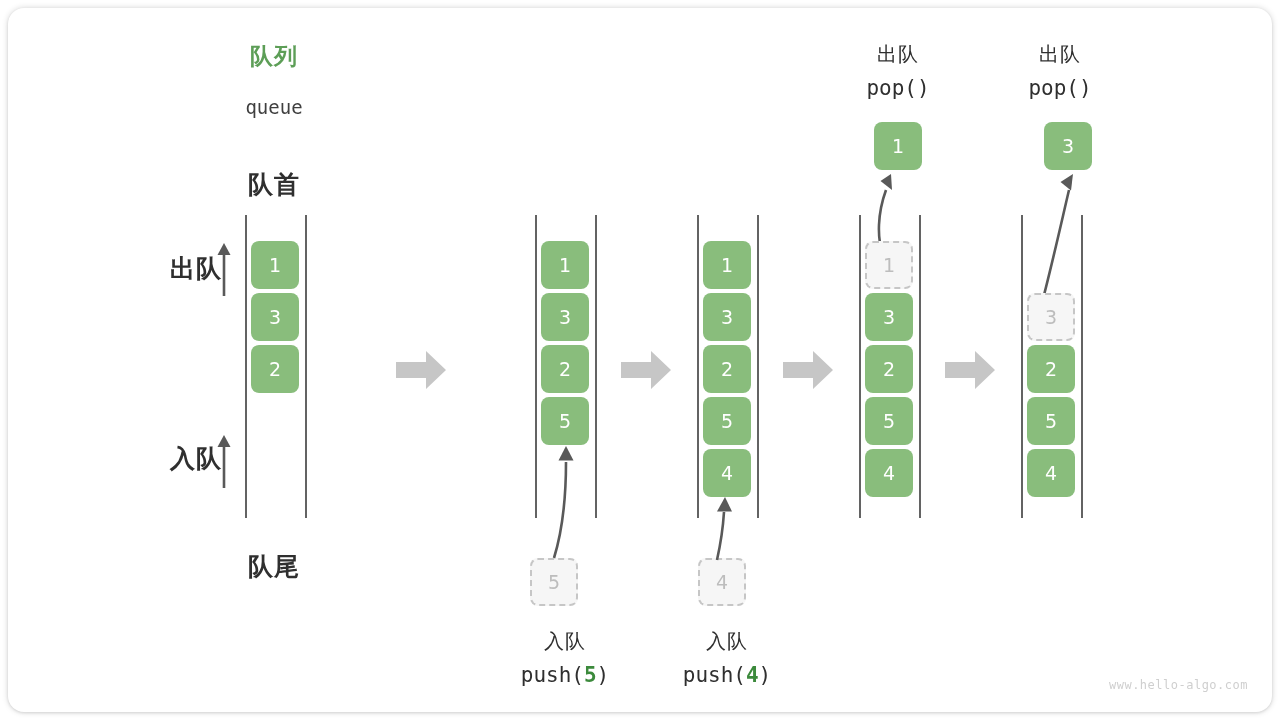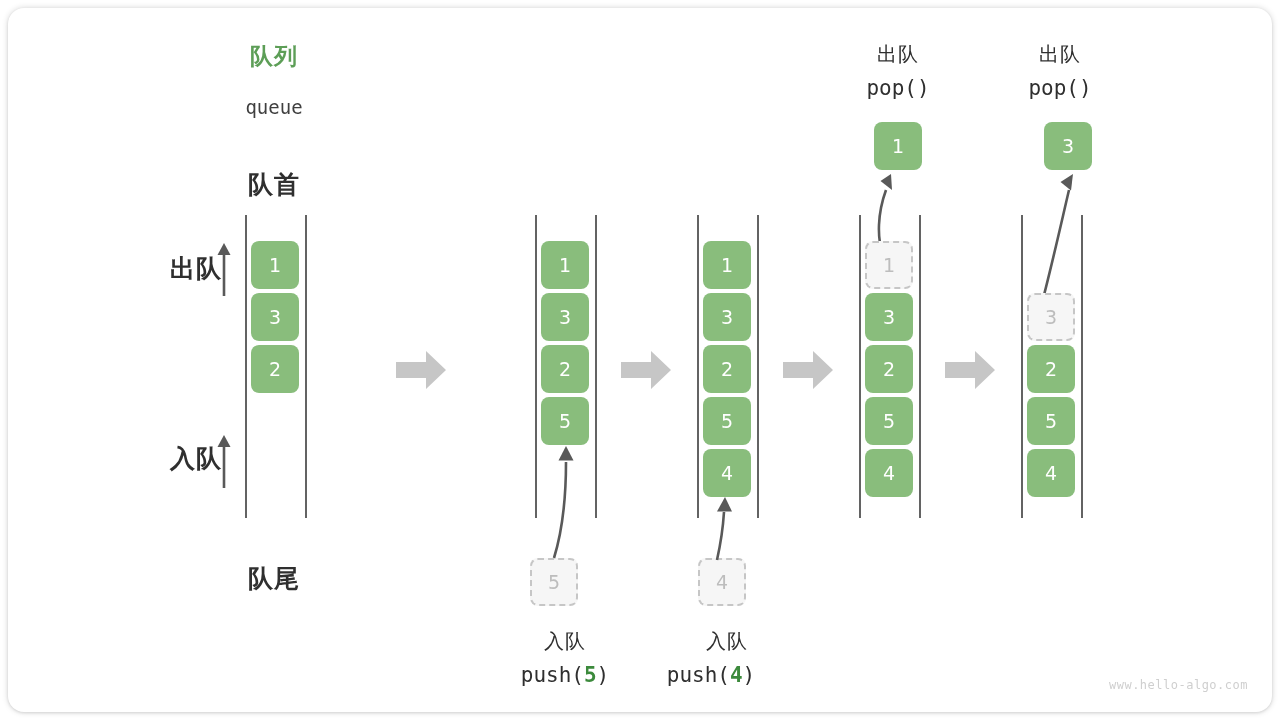--- a/index.html
+++ b/index.html
@@ -117,21 +117,21 @@
 </head>
 <body>
 
 <div id="card">
 <div class="stage">
 
   <div class="abs title-cn" style="left:186px; top:33px; width:160px;">队列</div>
   <div class="abs title-en" style="left:186px; top:71px; width:160px;">queue</div>
 
   <div class="abs label-cn" style="left:186px; top:160px; width:160px;">队首</div>
-  <div class="abs label-cn" style="left:186px; top:542px; width:160px;margin-top:12px;">队尾</div>
+  <div class="abs label-cn" style="left:186px; top:542px; width:160px;">队尾</div>
 
   <div class="abs label-cn" style="left:140px; top:244px; width:74px; text-align:right;">出队</div>
   <div class="uparrow" style="left:205px; top:232px;">
     <svg width="22" height="58" viewBox="0 0 22 58">
       <line x1="11" y1="56" x2="11" y2="12" stroke="#595959" stroke-width="2.6"></line>
       <path d="M11 3 L17.5 15 L4.5 15 Z" fill="#595959"></path>
     </svg>
   </div>
 
   <div class="abs label-cn" style="left:140px; top:434px; width:74px; text-align:right;">入队</div>
@@ -193,21 +193,21 @@
 
     <div class="cell ghost" style="left:690px; top:550px;">4</div>
     <div class="abs" style="left:690px; top:486px;">
       <svg width="70" height="68" viewBox="0 0 70 68">
         <path d="M19 66 C 23 48, 25 34, 26 18" stroke="#595959" stroke-width="2.6" fill="none"></path>
         <path d="M27 3 L34 17.5 L19 17.5 Z" fill="#595959"></path>
       </svg>
     </div>
 
     <div class="abs caption-cn" style="left:639px; top:620px; width:160px;">入队</div>
-    <div class="abs caption-code" style="left:623px; top:655px; width:160px;"><span>push(</span><span class="arg">4</span><span>)</span></div>
+    <div class="abs caption-code" style="left:639px; top:655px; width:160px;"><span>push(</span><span class="arg">4</span><span>)</span></div>
   </div>
 
   <div class="sep" style="left:775px; top:341px;">
     <svg width="52" height="42" viewBox="0 0 52 42">
       <path d="M0 13 L30 13 L30 2 L50 21 L30 40 L30 29 L0 29 Z" fill="#c6c6c6"></path>
     </svg>
   </div>
 
   <div>
     <div class="abs caption-cn" style="left:810px; top:33px; width:160px;">出队</div>

